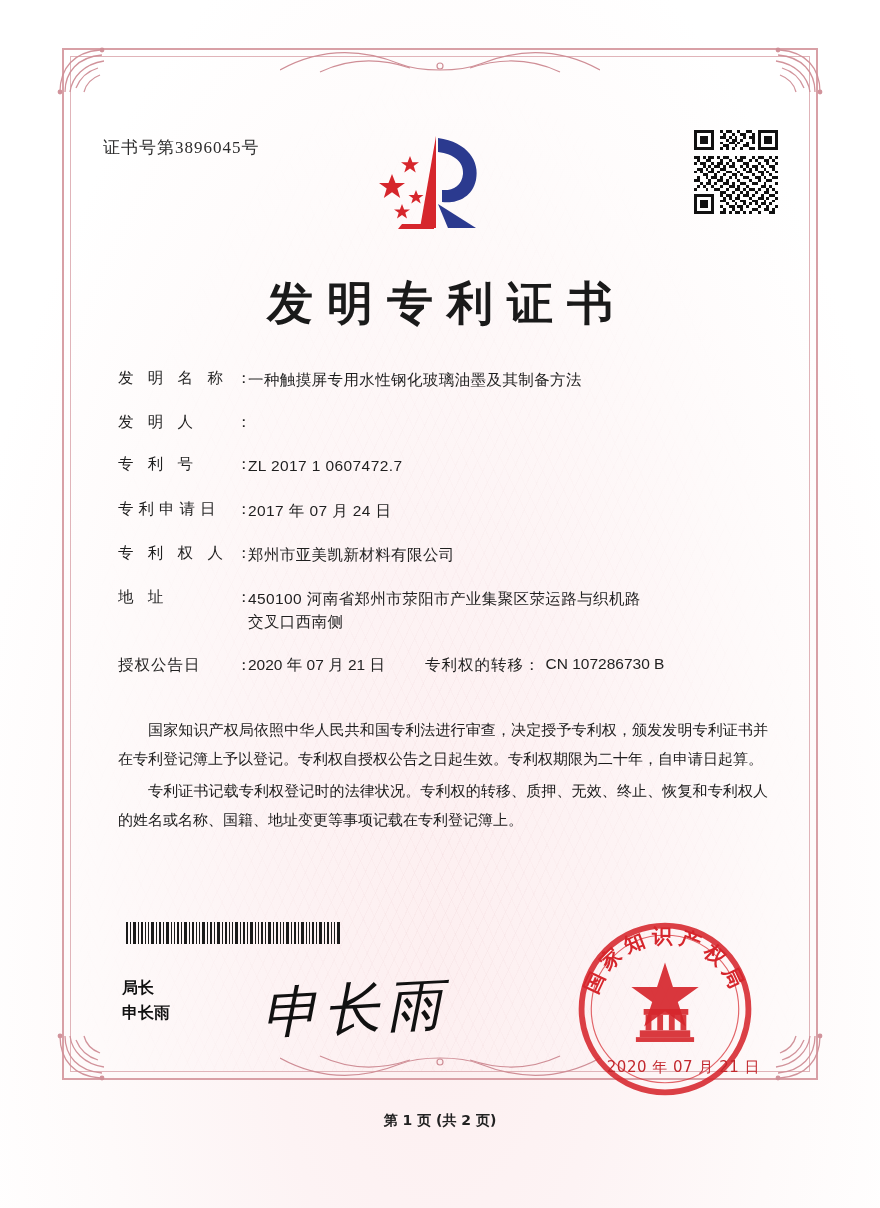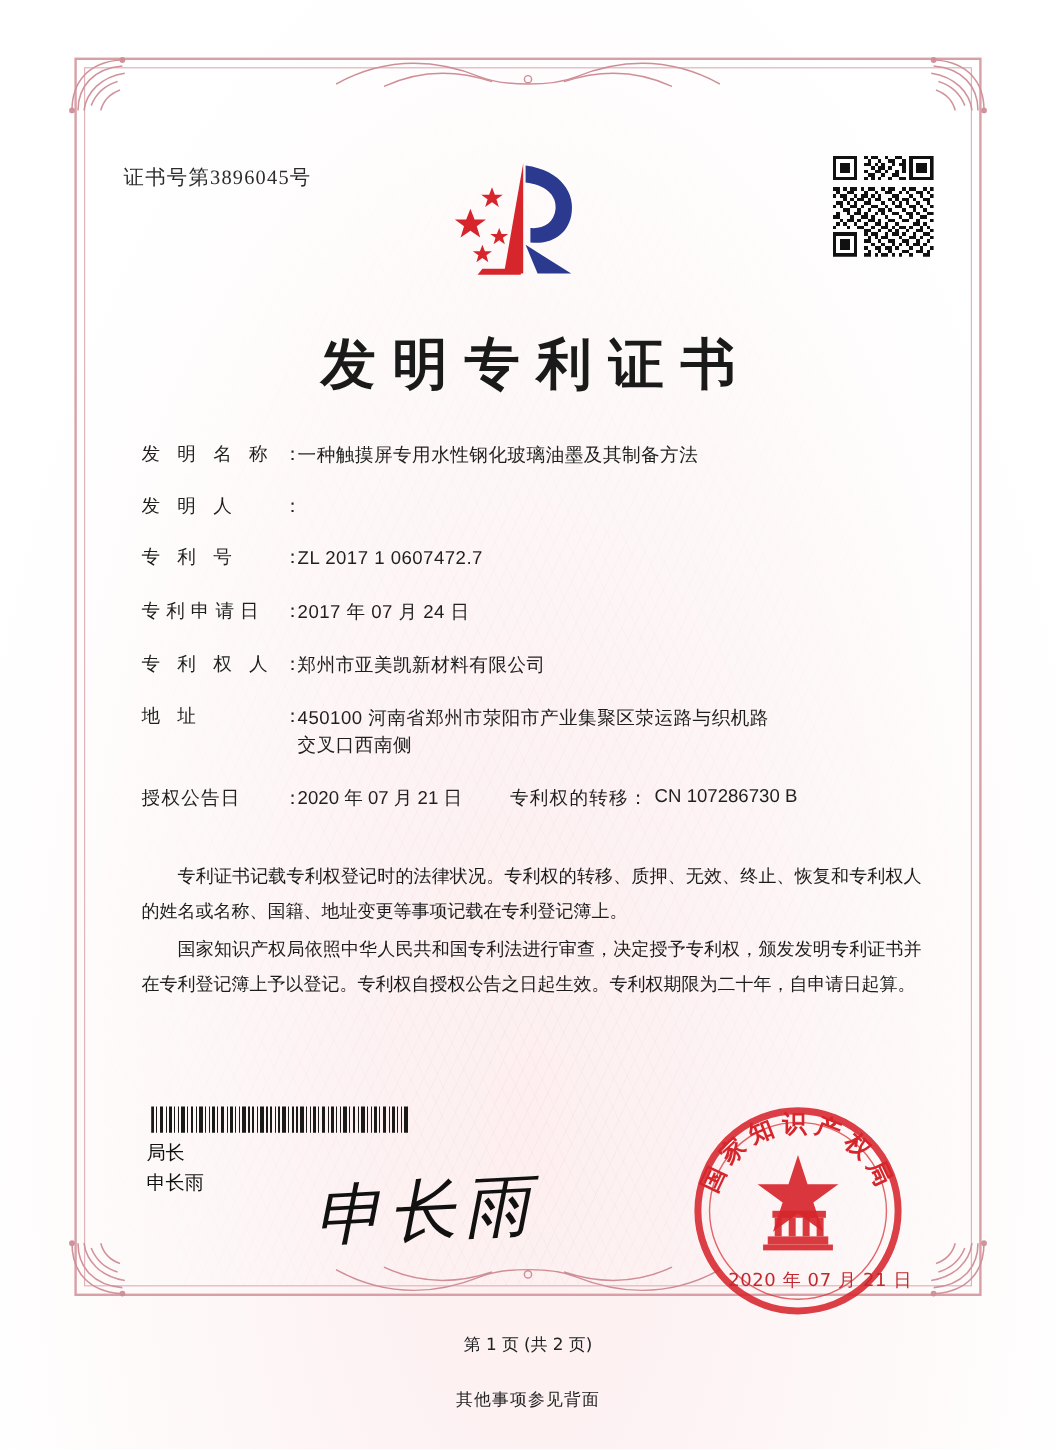--- a/index.html
+++ b/index.html
@@ -125,22 +125,22 @@
   .paras p{margin:0 0 2px 0;text-indent:2em;}
 
   
   .barcode{
     position:absolute;left:126px;top:922px;width:216px;height:22px;
   }
   .barcode svg{display:block;width:100%;height:100%;}
 
   
   .sig-label{
-    position:absolute;left:122px;top:949px;
-    font-size:16px;font-weight:normal;color:#111;
+    position:absolute;left:122px;top:976px;
+    font-size:16px;font-weight:bold;color:#111;
     line-height:1.55;
     font-family:"DejaVu Sans", sans-serif;
   }
   .sig-hand{
     position:absolute;left:262px;top:972px;
     font-size:56px;
     color:#111;
     font-family:"DejaVu Serif", serif;
     font-style:italic;
     letter-spacing:6px;
@@ -158,20 +158,21 @@
     font-size:15px;color:#c2272d;
     font-family:"DejaVu Sans", sans-serif;
     letter-spacing:.5px;
   }
 
   
   .page-no{
     position:absolute;left:0;right:0;top:1112px;
     text-align:center;font-size:14px;color:#222;
     font-family:"DejaVu Sans", sans-serif;
+    font-weight:bold;
   }
   .back-note{
     position:absolute;left:0;right:0;top:1158px;
     text-align:center;font-size:14px;color:#222;
     font-family:"DejaVu Sans", sans-serif;
     letter-spacing:1px;
   }
   
   .guilloche{
     position:absolute;left:70px;top:56px;right:70px;bottom:136px;
@@ -537,22 +538,22 @@
       <span class="pubcol">
         <span class="lbl2">专利权的转移</span>
         <span>：</span>
         <span class="val2">CN 107286730 B</span>
       </span>
     </div>
 
   </div>
 
   <div class="paras">
+    <p>国家知识产权局依照中华人民共和国专利法进行审查，决定授予专利权，颁发发明专利证书并在专利登记簿上予以登记。专利权自授权公告之日起生效。专利权期限为二十年，自申请日起算。</p>
     <p>专利证书记载专利权登记时的法律状况。专利权的转移、质押、无效、终止、恢复和专利权人的姓名或名称、国籍、地址变更等事项记载在专利登记簿上。</p>
-    <p>国家知识产权局依照中华人民共和国专利法进行审查，决定授予专利权，颁发发明专利证书并在专利登记簿上予以登记。专利权自授权公告之日起生效。专利权期限为二十年，自申请日起算。</p>
   </div>
 
   <div class="barcode">
     <svg viewBox="0 0 216 22" shape-rendering="crispEdges">
       <rect width="216" height="22" fill="transparent"></rect>
       <g fill="#1a1a1a">
         <rect x="0" y="0" width="2" height="22"></rect>
           <rect x="4" y="0" width="1" height="22"></rect>
         <rect x="7" y="0" width="3" height="22"></rect>
           <rect x="12" y="0" width="1" height="22"></rect>
@@ -641,15 +642,14 @@
         <rect x="78" y="100" width="46" height="6"></rect>
       </g>
       <text font-family="DejaVu Sans, sans-serif" font-size="21" font-weight="bold" fill="#d6262c" letter-spacing="6">
         <textPath href="#arcTop" startOffset="50%" text-anchor="middle">国家知识产权局</textPath>
       </text>
     </svg>
   </div>
   <div class="seal-date">2020 年 07 月 21 日</div>
 
   <div class="page-no">第 1 页 (共 2 页)</div>
-  <div class="back-note">其他事项参见背面</div>
 
 </div>
 
 </body></html>

